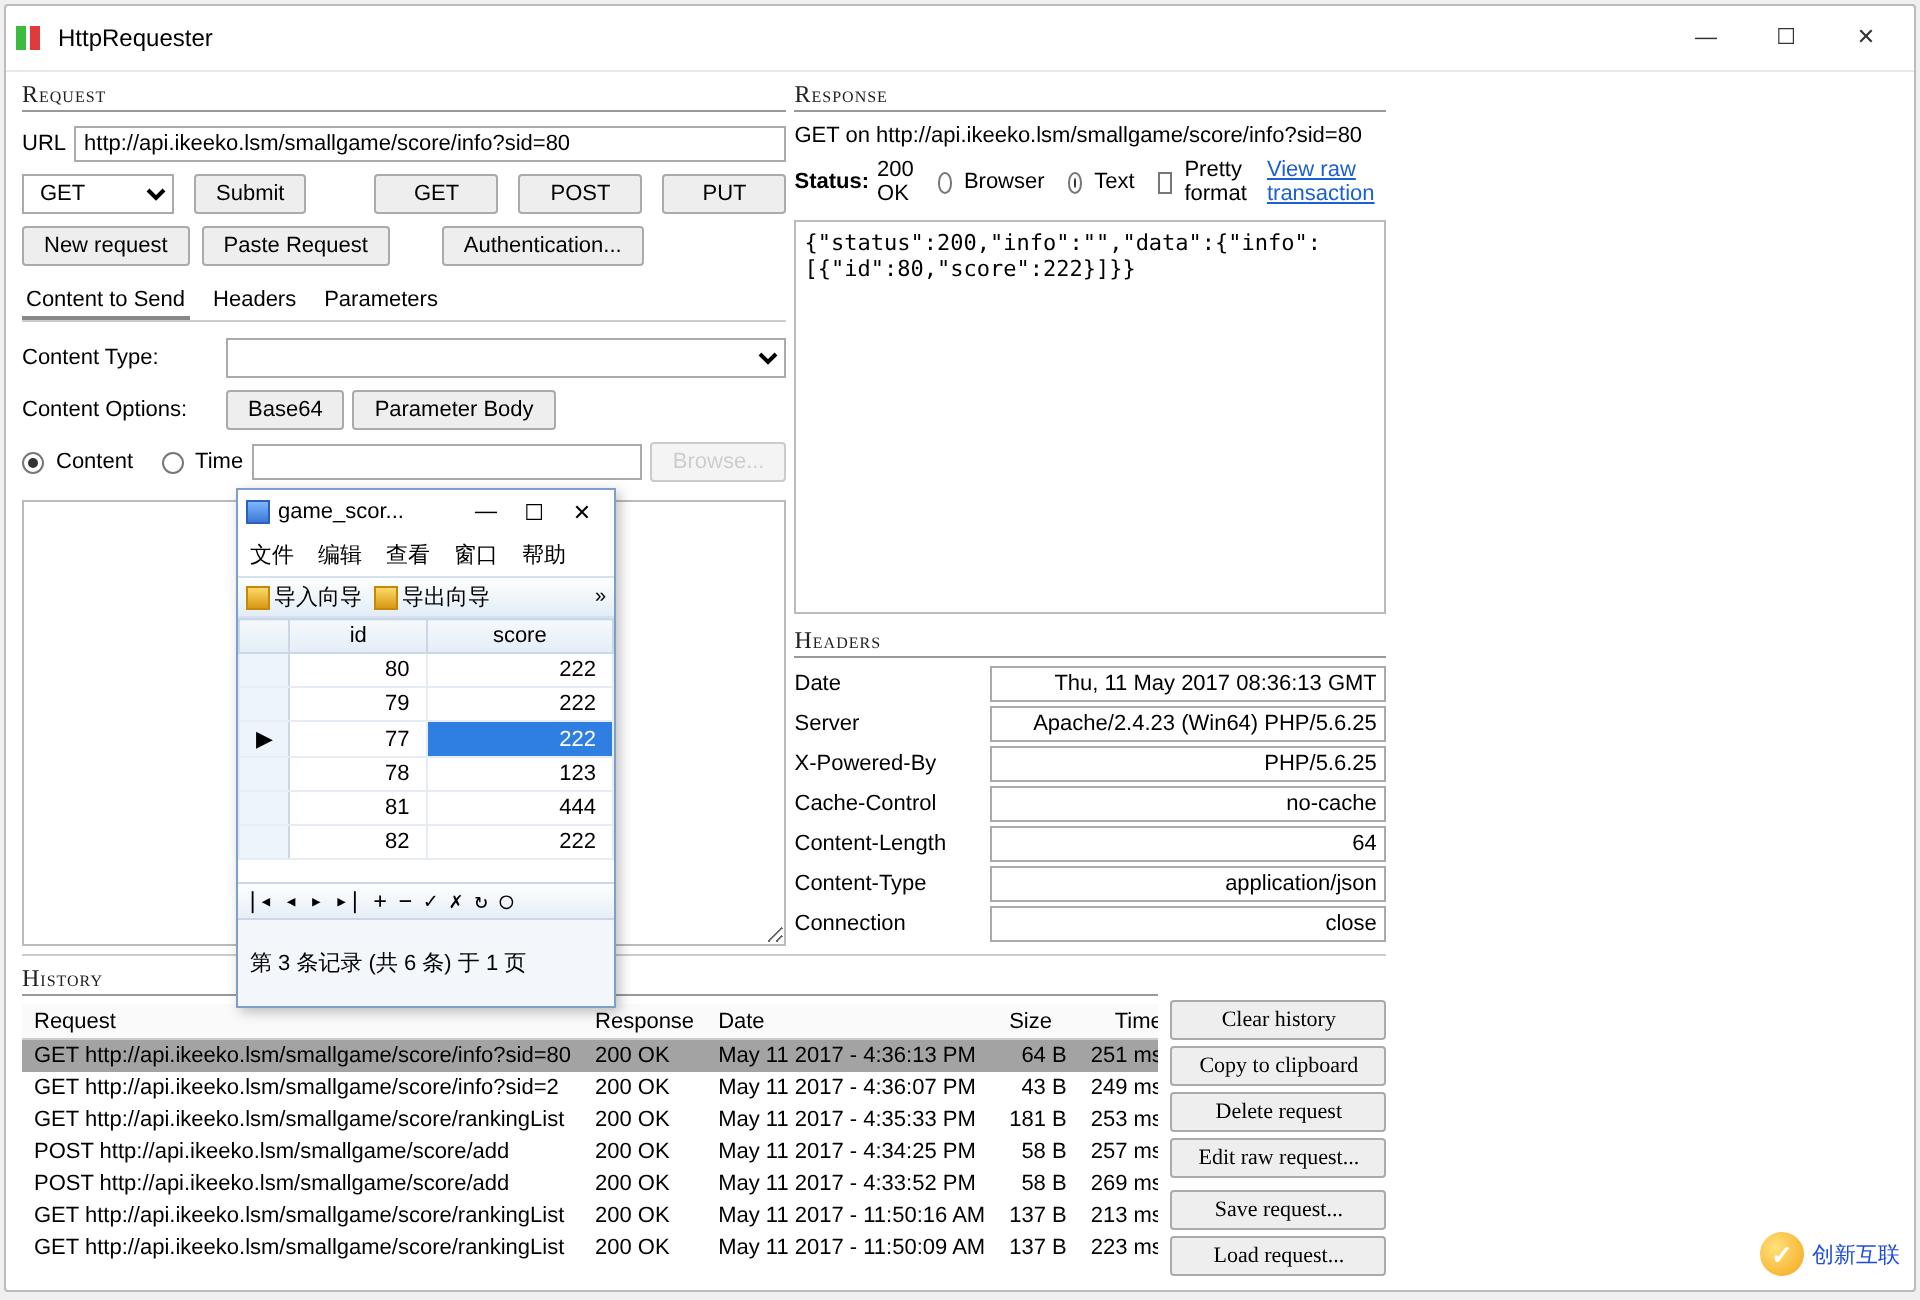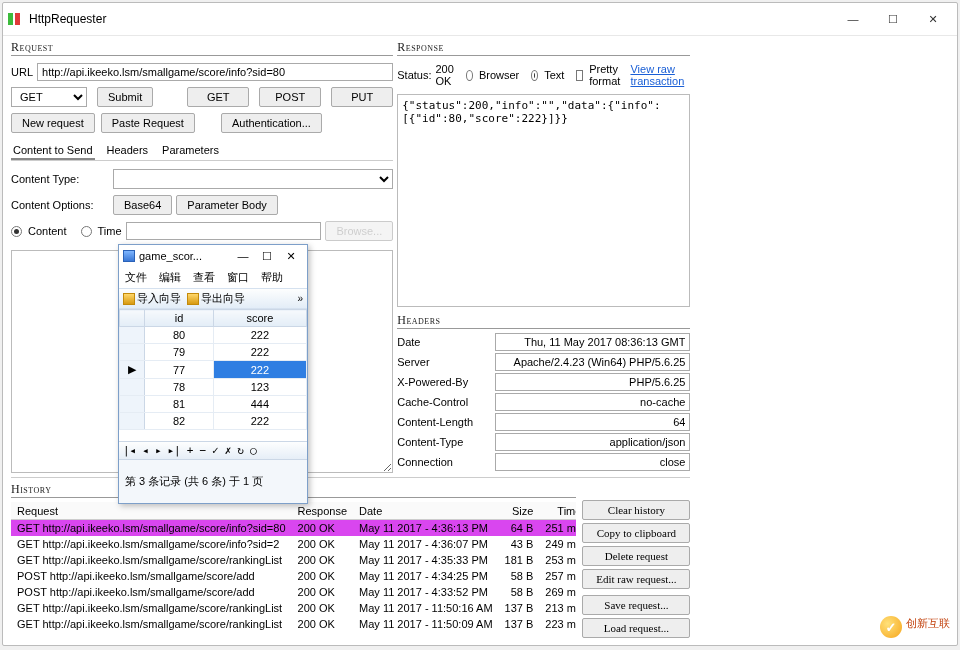--- a/index.html
+++ b/index.html
@@ -34,51 +34,51 @@
 .response-body { flex: 1; border: 1px solid #bbb; padding: 4px; background: #fff; margin-top: 4px; font-family: Consolas, monospace; font-size: 11px; overflow: auto; }
 .headers-block { margin-top: 6px; }
 .hdr-row { display: flex; align-items: center; margin: 2px 0; gap: 6px; }
 .hdr-row label { width: 92px; text-align: left; }
 .hdr-row input { flex: 1; text-align: right; }
 
 .history-table { flex: 1; overflow: auto; }
 .history-table table { width: 100%; border-collapse: collapse; }
 .history-table th { text-align: left; font-weight: normal; border-bottom: 1px solid #ccc; padding: 2px 6px; background: #fafafa; position: sticky; top: 0; }
 .history-table td { padding: 2px 6px; white-space: nowrap; }
-.history-table tr.sel td { background: #d946ef; }
+.history-table tr.sel td { background: #a3a3a3; }
 .history-btns { display: flex; flex-direction: column; gap: 3px; width: 108px; }
 .history-btns button { width: 100%; font-family: Liberation Serif, serif; }
 
 .viewraw { color: #1a5fd6; margin-left: auto; }
 
 .radio-dot { width: 11px; height: 11px; border: 1px solid #777; border-radius: 50%; display: inline-block; vertical-align: middle; margin-right: 2px; position: relative; }
 .radio-dot.checked::after { content: ""; position: absolute; inset: 2px; background: #333; border-radius: 50%; }
 .checkbox-sq { width: 11px; height: 11px; border: 1px solid #777; display: inline-block; vertical-align: middle; margin-right: 2px; }
 
 
 .mini { position: absolute; left: 118px; top: 244px; width: 190px; height: 260px; background: #fff; border: 1px solid #7d9fc9; box-shadow: 2px 2px 6px rgba(0,0,0,.25); z-index: 50; display: flex; flex-direction: column; }
 .mini .titlebar2 { height: 22px; background: #fff; display: flex; align-items: center; padding: 0 4px; }
 .mini .titlebar2 .mini-title { flex: 1; font-size: 11px; }
 .mini .mini-ctrl { width: 24px; text-align: center; }
 .mini-menu { display: flex; gap: 12px; padding: 3px 6px; flex-wrap: wrap; font-size: 12px; }
 .mini-toolbar { display: flex; align-items: center; gap: 6px; border-top: 1px solid #d5e1ef; border-bottom: 1px solid #d5e1ef; background: linear-gradient(#fdfefe,#e3edf7); padding: 2px 4px; font-size: 11px; }
 .mini-toolbar .item { display: flex; align-items:center; gap:2px; }
 .mini-grid { flex: 1; overflow: auto; }
 .mini-grid table { width: 100%; border-collapse: collapse; }
 .mini-grid th { background: linear-gradient(#f6f9fc,#e3edf7); border: 1px solid #cbd7e6; padding: 2px 6px; text-align: center; font-weight: normal; }
-.mini-grid td { border: 1px solid #e5ecf4; padding: 2px 8px; text-align: center; }
+.mini-grid td { border: 1px solid #e5ecf4; padding: 2px 8px; text-align: right; }
 .mini-grid tr.sel td.cell-score { background: #2f7ee2; color: #fff; }
 .mini-grid td.rowhdr { background: #eef4fb; width: 18px; text-align: center; border-right: 1px solid #cbd7e6; }
 .mini-nav { border-top: 1px solid #cbd7e6; background: linear-gradient(#fdfefe,#e6eef7); padding: 2px 4px; display: flex; align-items: center; gap: 6px; font-size: 11px; }
 .mini-nav .glyph { font-family: Consolas, monospace; }
 .mini-status { border-top: 1px solid #cbd7e6; padding: 14px 6px; font-size: 11px; background: #f3f7fb; }
 .sq-icon { width: 12px; height: 12px; background: linear-gradient(#ffd76a,#d79a12); border: 1px solid #c38a0a; display:inline-block; }
 .chevrons { margin-left:auto; font-size:10px; }
 
-.watermark { position: absolute; right: 10px; bottom: 12px; display: flex; gap:4px; font-size: 14px; color: #c2410c; z-index: 60; }
+.watermark { position: absolute; right: 10px; bottom: 12px; display: flex; align-items:center; gap:4px; font-size: 14px; color: #1d4ed8; z-index: 60; }
 .watermark .w-icon { width: 22px; height: 22px; border-radius: 50%; background: radial-gradient(circle at 35% 35%, #ffe17a, #f6a51b); position: relative; }
 .watermark .w-icon::after { content: "✓"; position: absolute; inset: 0; display:flex; align-items:center; justify-content:center; color:#fff; font-weight:bold; font-size:13px;}
 </style>
 </head>
 <body>
 
 <div class="window">
   <div class="titlebar">
     <span class="app-icon">
       <svg viewBox="0 0 14 14">
@@ -144,22 +144,23 @@
         <input type="text" style="flex: 1 1 0%;" value="">
         <button disabled="" style="opacity:.6">Browse...</button>
       </div>
 
       <textarea class="content-area" style=""></textarea>
     </div>
 
     <div class="response-pane">
       <div class="section-title">Response</div>
 
+      <div style="margin:2px 0;">GET on http://api.ikeeko.lsm/smallgame/score/info?sid=80</div>
       <div class="row">
-        <b style="font-weight:normal">Status:</b>
+        <b style="font-weight:bold">Status:</b>
         <span>200 OK</span>
         <span style="flex:1"></span>
         <span class="radio-dot"></span>
           <label>Browser</label>
         <span style="width:6px"></span>
         <span class="radio-dot checked"></span>
           <label>Text</label>
         <span style="width:6px"></span>
         <span class="checkbox-sq"></span>
           <label>Pretty format</label>
@@ -206,21 +207,21 @@
     <div class="history-pane">
       <div style="flex:1; display:flex; flex-direction:column; overflow:hidden;">
         <div class="section-title">History</div>
         <div class="history-table">
           <table>
             <thead>
                 <tr>
               <th>Request</th>
               <th>Response</th>
               <th>Date</th>
-              <th style="text-align:right">Size</th>
+              <th style="text-align:left">Size</th>
               <th style="text-align:right">Time</th>
               <th style="width:14px">⋯</th>
             </tr>
               </thead>
             <tbody id="hist-body">
                 <tr class="sel">
                   <td>GET http://api.ikeeko.lsm/smallgame/score/info?sid=80</td>
                   <td>200 OK</td>
                   <td>May 11 2017 - 4:36:13 PM</td>
                   <td style="text-align:right">64 B</td>

